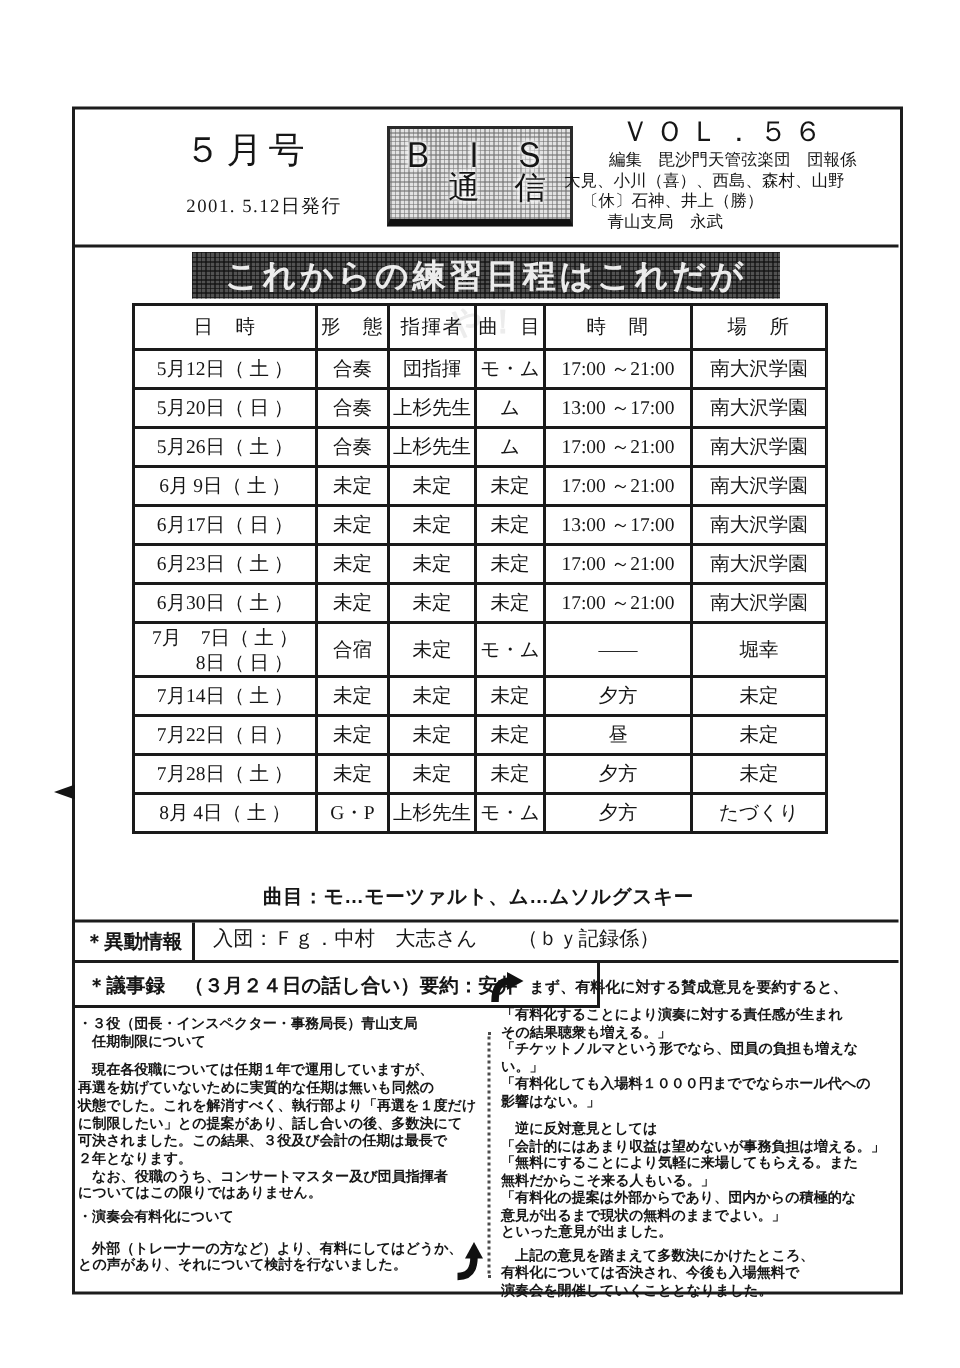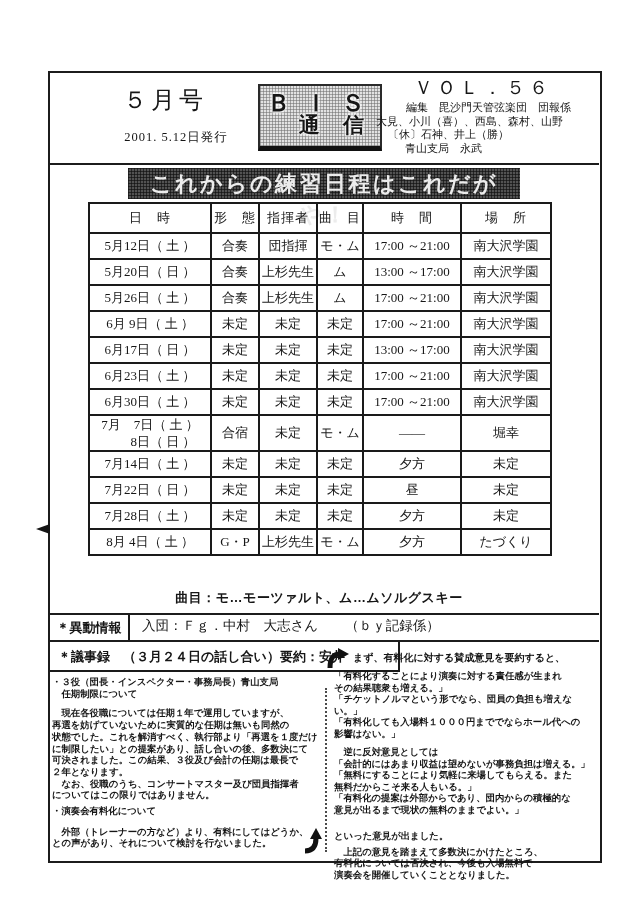--- a/index.html
+++ b/index.html
@@ -17,21 +17,21 @@
   
   .issue-label{position:absolute;left:100px;top:84px;width:130px;text-align:center;
                font-size:24px;letter-spacing:4px;}
   .publish-date{position:absolute;left:96px;top:129px;width:160px;text-align:center;
                 font-size:12.5px;letter-spacing:1px;}
   .bis-box{position:absolute;left:258px;top:84px;width:120px;height:60px;
            border:2px solid #2a2a2a;border-bottom:5px solid #111;
            background-color:#e2e2e2;
            background-image:repeating-linear-gradient(0deg, rgba(110,110,110,.55) 0 1px, transparent 1px 3px),
                             repeating-linear-gradient(90deg, rgba(110,110,110,.55) 0 1px, transparent 1px 3px);
-           display:flex;flex-direction:column;font-weight:bold;}
+           display:flex;flex-direction:column;}
   .bis-line1{align-self:flex-start;padding:1px 0 0 7px;font-size:24px;letter-spacing:13px;
              text-shadow:0 0 3px #fff,0 0 3px #fff,0 0 4px #fff;}
   .bis-line2{align-self:flex-end;margin-top:-8px;padding-right:7px;font-size:21px;letter-spacing:9px;
              text-shadow:0 0 3px #fff,0 0 3px #fff,0 0 4px #fff;}
   .vol-label{position:absolute;left:414px;top:75px;width:180px;font-size:19px;letter-spacing:4px;}
   .editors{position:absolute;left:376px;top:101px;width:222px;font-size:11px;line-height:13.5px;}
   .editors .e1{padding-left:30px;}
   .editors .e3{padding-left:12px;}
   .editors .e4{padding-left:29px;}
 
@@ -78,21 +78,21 @@
   .dotted-divider{position:absolute;left:325px;top:688px;height:164px;width:0;
                   border-left:2px dotted #4a4a4a;}
   .lcol{position:absolute;left:52px;top:676px;width:274px;
         font-family:"Liberation Sans","DejaVu Sans",sans-serif;
         font-size:9.4px;font-weight:bold;line-height:11.7px;}
   .rcol{position:absolute;left:334px;top:670px;width:266px;
         font-family:"Liberation Sans","DejaVu Sans",sans-serif;
         font-size:9.4px;font-weight:bold;line-height:11.5px;}
   .lcol p,.rcol p{margin:0;white-space:pre-line;}
   .lcol .g8{margin-top:8px;} .lcol .g5{margin-top:4px;} .lcol .g9{margin-top:9px;}
-  .rcol .g7{margin-top:7px;} .rcol .g6{margin-top:15px;} .rcol .g4{margin-top:4px;}
+  .rcol .g7{margin-top:7px;} .rcol .g6{margin-top:0;} .rcol .g4{margin-top:4px;}
 
   .ink-mark{position:absolute;left:36px;top:520px;}
 </style>
 </head>
 <body>
 
 <div class="page">
 
   <div class="outer-frame"></div>
   <div class="hline header-divider"></div>

